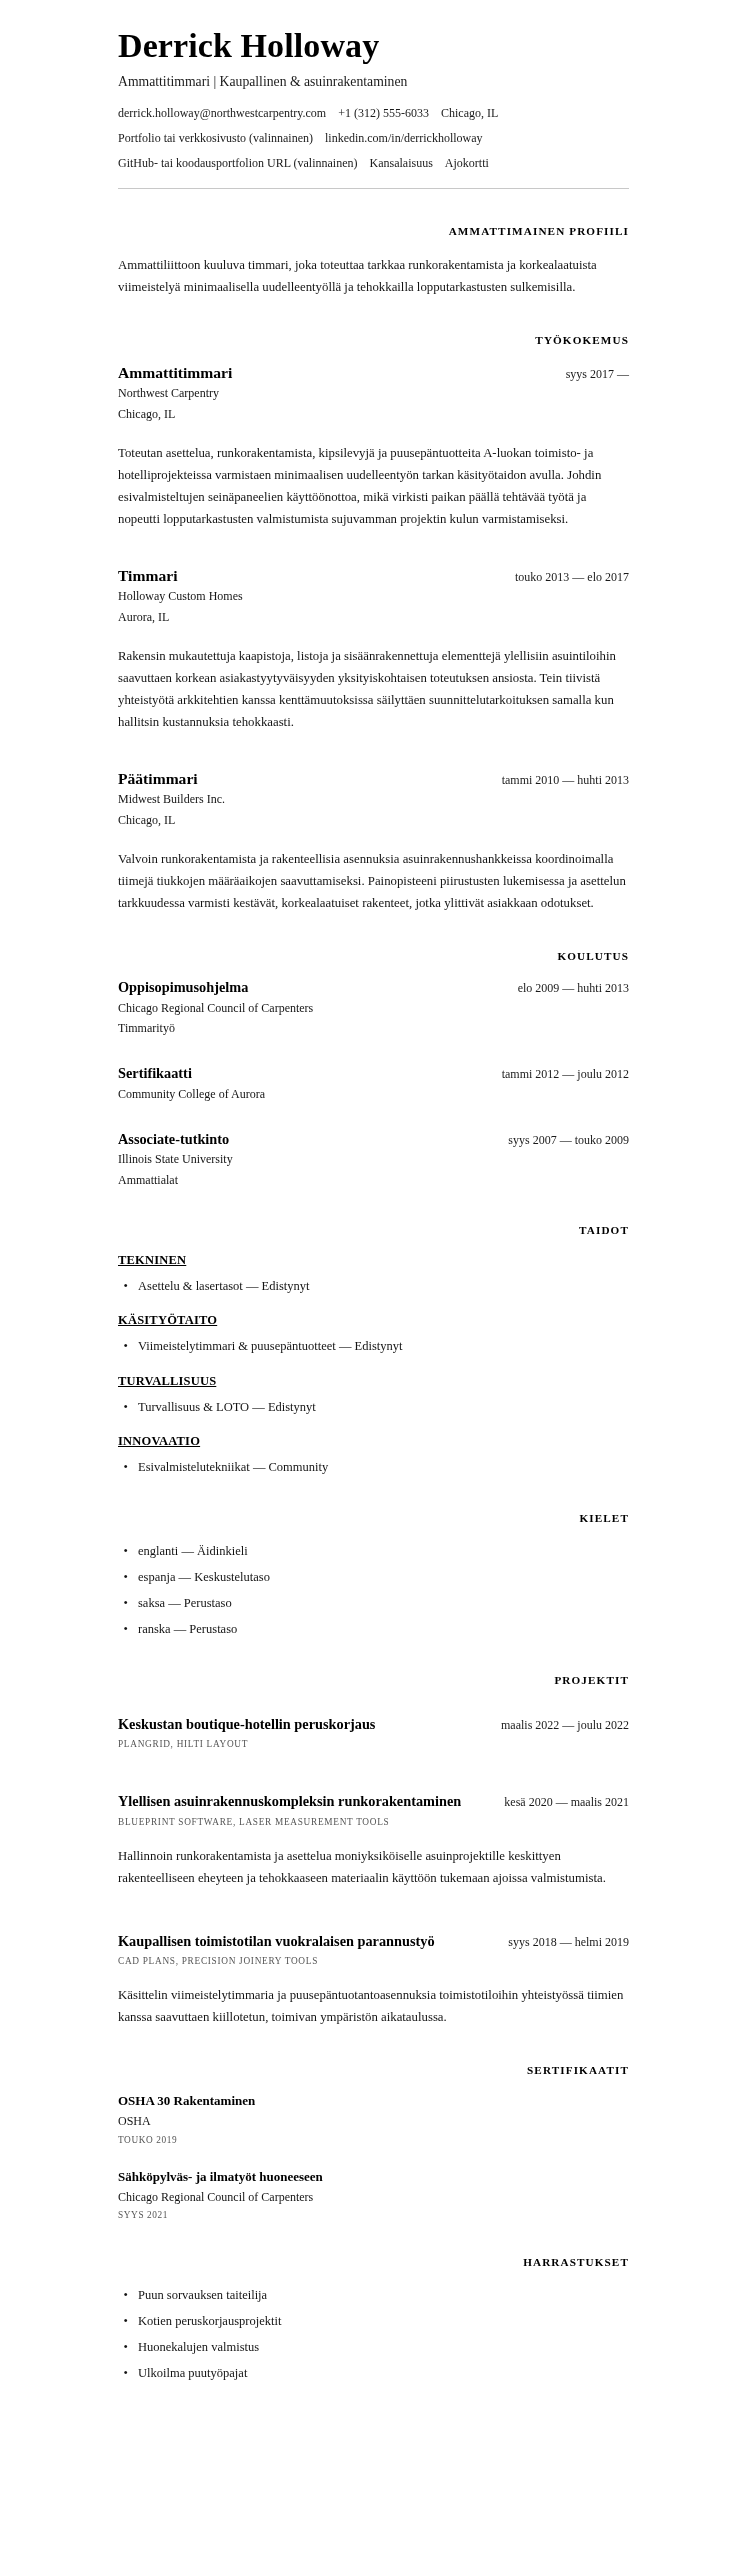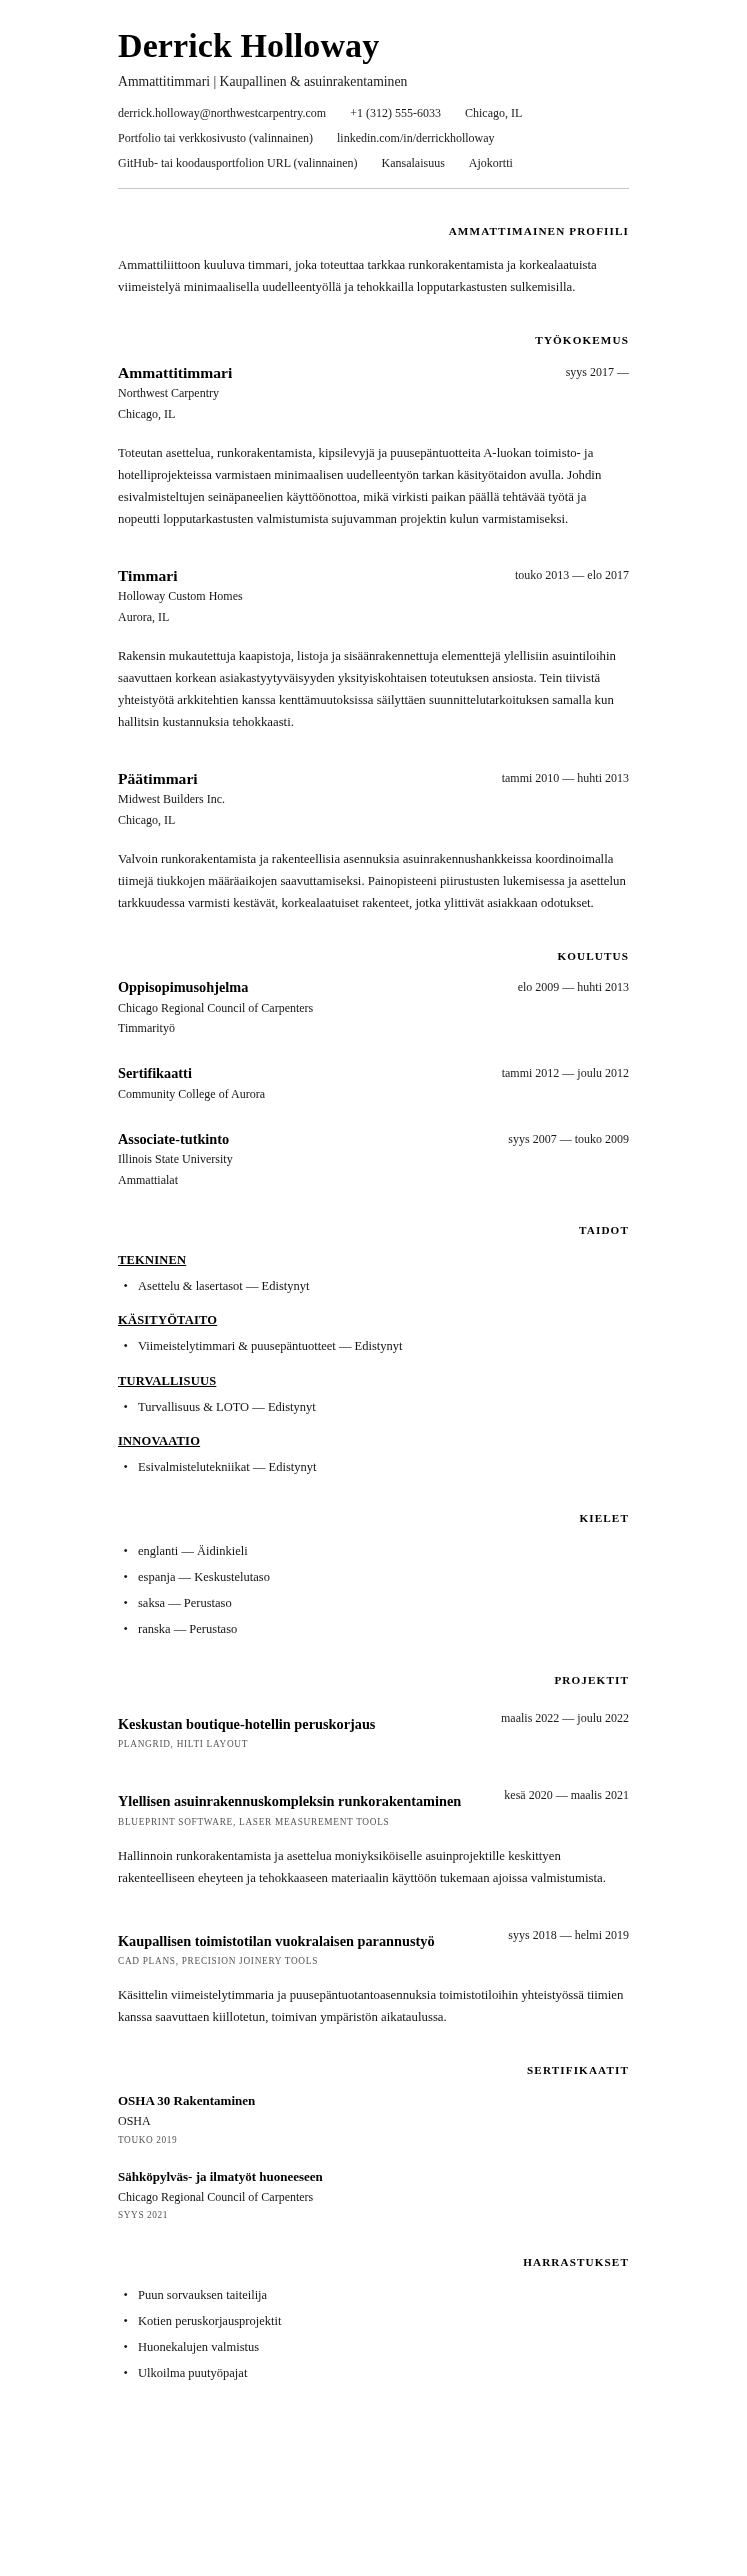--- a/index.html
+++ b/index.html
@@ -2,30 +2,30 @@
 <html style="font-size:10px"><head>
 <meta charset="utf-8">
 <style>
   * { box-sizing: border-box; }
   html, body { margin: 0; padding: 0; background: #ffffff; }
   body { font-family: "Liberation Serif", "DejaVu Serif", serif; color: #111; }
   .page { width: 593px; min-height: 2576px; margin: 0 auto; padding: 27px 41px 30px 41px; background: #fff; }
 
   .name { font-size: 34px; font-weight: 700; margin: 0 0 8.7px 0; color: #000; letter-spacing: 0.1px; }
   .subtitle { font-size: 13.7px; margin: 0 0 16px 0; color: #1a1a1a; }
-  .contact-row { display: flex; flex-wrap: wrap; gap: 24px; font-size: 12px; color: #1a1a1a; margin: 0 0 10px 0; }
+  .contact-row { display: flex; flex-wrap: wrap; gap: 12px; font-size: 12px; color: #1a1a1a; margin: 0 0 10px 0; }
   .contact-row span { white-space: nowrap; }
   .rule { border: none; border-top: 0.6px solid #c8c8c8; margin: 17.4px 0 0 0; }
 
   .section { margin-top: 36px; }
   .sec-heading { font-size: 11.2px; font-weight: 700; letter-spacing: 1.1px; margin: 0 0 17.4px 0; color: #000; text-align: right; }
 
   .entry { margin-bottom: 37px; }
   .entry:last-child { margin-bottom: 0; }
-  .entry-head { display: flex; justify-content: space-between; align-items: center; gap: 15px; }
+  .entry-head { display: flex; justify-content: space-between; align-items: flex-end; gap: 15px; }
   .entry-title { font-size: 15.6px; font-weight: 700; margin: 0; color: #000; }
   .entry-dates { font-size: 12px; color: #1a1a1a; white-space: nowrap; }
   .entry-sub { font-size: 12px; margin-top: 4.4px; color: #141414; }
   .entry-sub2 { font-size: 12px; margin-top: 5.6px; color: #141414; }
   .entry-desc { font-size: 12.8px; line-height: 1.72; margin: 20px 0 0 0; color: #141414; }
 
   .edu-entry { margin-bottom: 29px; }
   .edu-entry .entry-title { font-size: 14.3px; }
 
   .skill-group { margin-top: 18.7px; }
@@ -162,21 +162,21 @@
     <div class="skill-group">
       <h3 class="skill-name">TURVALLISUUS</h3>
       <ul class="blist">
         <li>Turvallisuus &amp; LOTO — Edistynyt</li>
       </ul>
     </div>
 
     <div class="skill-group">
       <h3 class="skill-name">INNOVAATIO</h3>
       <ul class="blist">
-        <li>Esivalmistelutekniikat — Edistynyt</li>
+        <li>Esivalmistelutekniikat — Community</li>
       </ul>
     </div>
   </section>
 
   <section class="section">
     <h2 class="sec-heading">KIELET</h2>
     <ul class="blist">
       <li>englanti — Äidinkieli</li>
       <li>espanja — Keskustelutaso</li>
       <li>saksa — Perustaso</li>

